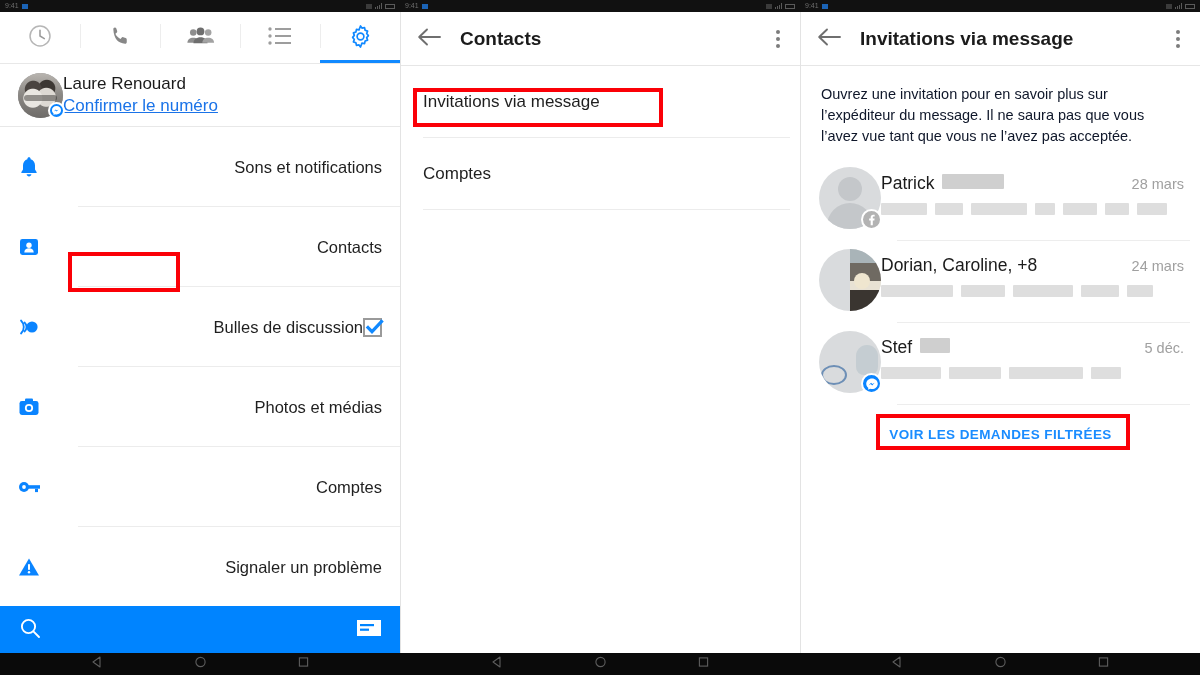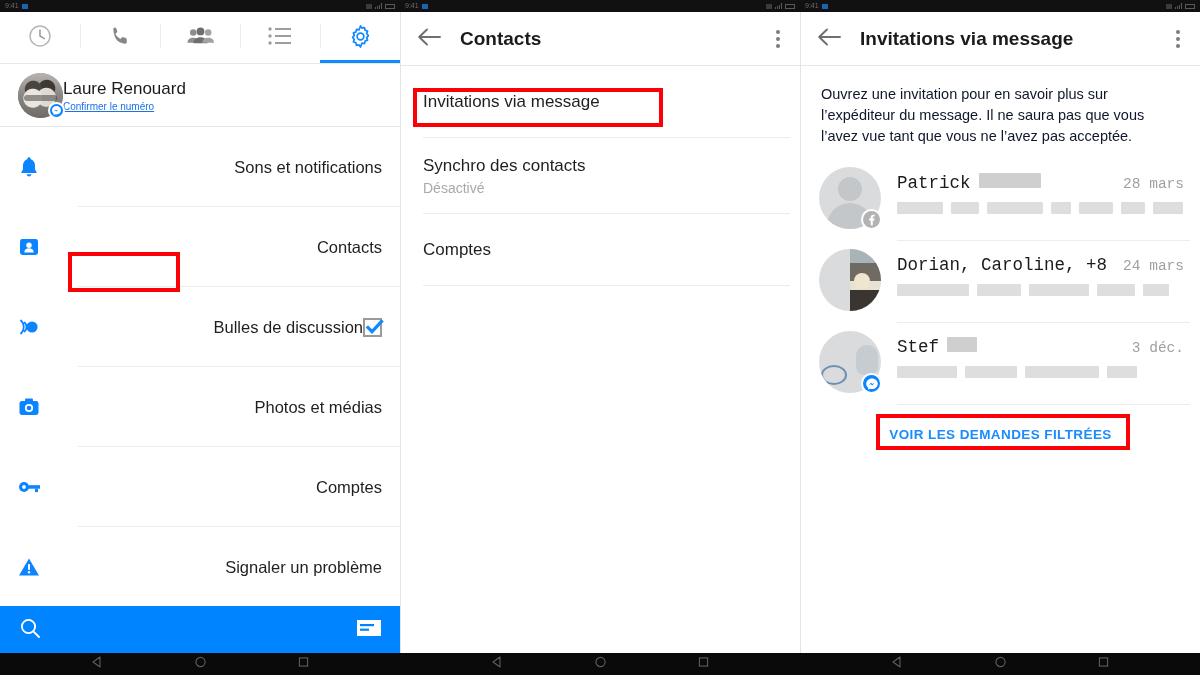--- a/index.html
+++ b/index.html
@@ -112,21 +112,21 @@
     position: absolute; right: -2px; bottom: -1px;
     width: 17px; height: 17px; border-radius: 50%;
     border: 2px solid #fff;
     display: flex; align-items: center; justify-content: center;
   }
   .badge.msgr { background: #0a84ff; }
   .badge.fb   { background: #b3b3b3; }
   .profile-text { display: flex; flex-direction: column; gap: 2px; }
   .profile-name { font-size: 17px; color: #1b1b1b; }
   .profile-link {
-    font-size: 10px; color: #1a73e8;
+    font-size: 17px; color: #1a73e8;
     text-decoration: underline;
   }
 
   .settings-list { }
   .set-row {
     height: 80px; display: flex; align-items: center;
     padding: 0 18px; position: relative;
   }
   .set-icon { width: 44px; flex: 0 0 44px; display: flex; align-items: center; }
   .set-label { font-size: 16.5px; color: #1f1f1f; flex: 1; text-align: right; }
@@ -168,24 +168,23 @@
     position: absolute; left: 22px; right: 10px; bottom: 0;
     height: 1px; background: #ececec;
   }
 
   
   .intro {
     padding: 18px 20px 12px 20px;
     font-size: 14.5px; line-height: 1.45; color: #0f172a;
   }
   .req-row {
-    display: flex; align-items: flex-start; gap: 16px;
+    display: flex; align-items: flex-start; 
     padding: 8px 16px 8px 18px; position: relative;
     min-height: 82px;
-    font-family: Liberation Mono, monospace;
   }
   .req-avatar { width: 62px; height: 62px; flex: 0 0 62px; position: relative; }
   .req-avatar .img {
     width: 62px; height: 62px; border-radius: 50%; overflow: hidden;
     position: relative; background: #d9dbdd;
   }
   .req-avatar .badge { width: 21px; height: 21px; right: -1px; bottom: -1px; }
   
   .ava-placeholder::before {
     content: ""; position: absolute; left: 50%; top: 10px;
@@ -499,25 +498,20 @@
             <i></i>
           </span>
       </div>
       <div class="appbar-sep"></div>
 
       <div>
         <div class="opt-row" style="padding-top:26px;padding-bottom:26px;">
           <div class="opt-title">Invitations via message</div>
           <div class="opt-divider"></div>
         </div>
-        <div class="opt-row" style="padding-top:18px;padding-bottom:18px;">
-          <div class="opt-title">Synchro des contacts</div>
-          <div class="opt-sub">Désactivé</div>
-          <div class="opt-divider"></div>
-        </div>
         <div class="opt-row" style="padding-top:26px;padding-bottom:26px;">
           <div class="opt-title">Comptes</div>
           <div class="opt-divider"></div>
         </div>
       </div>
     </div>
 
     <div class="panel">
       <div class="appbar">
         <span>
@@ -593,21 +587,21 @@
               <svg width="14" height="14" viewBox="0 0 16 16">
                 <path d="M8 1.6C4.3 1.6 1.4 4.3 1.4 7.7c0 1.9.9 3.6 2.3 4.7v2.3l2.2-1.2c.6.2 1.3.3 2.1.3 3.7 0 6.6-2.7 6.6-6.1S11.7 1.6 8 1.6z" fill="#fff"></path>
                 <path d="M4.1 9.6L6.9 6.6l1.5 1.5 2.6-1.5-2.8 3-1.5-1.5z" fill="#0a84ff"></path>
               </svg>
             </div>
           </div>
           <div class="req-body">
             <div class="req-line1">
               <span class="req-name">Stef</span>
               <span class="redact" style="width:30px;height:15px;"></span>
-              <span class="req-date">3 déc.</span>
+              <span class="req-date">5 déc.</span>
             </div>
             <div class="req-preview">
               <span class="redact soft" style="width:60px;height:12px;"></span>
               <span class="redact soft" style="width:52px;height:12px;"></span>
               <span class="redact soft" style="width:74px;height:12px;"></span>
               <span class="redact soft" style="width:30px;height:12px;"></span>
             </div>
           </div>
           <div class="req-divider"></div>
         </div>

